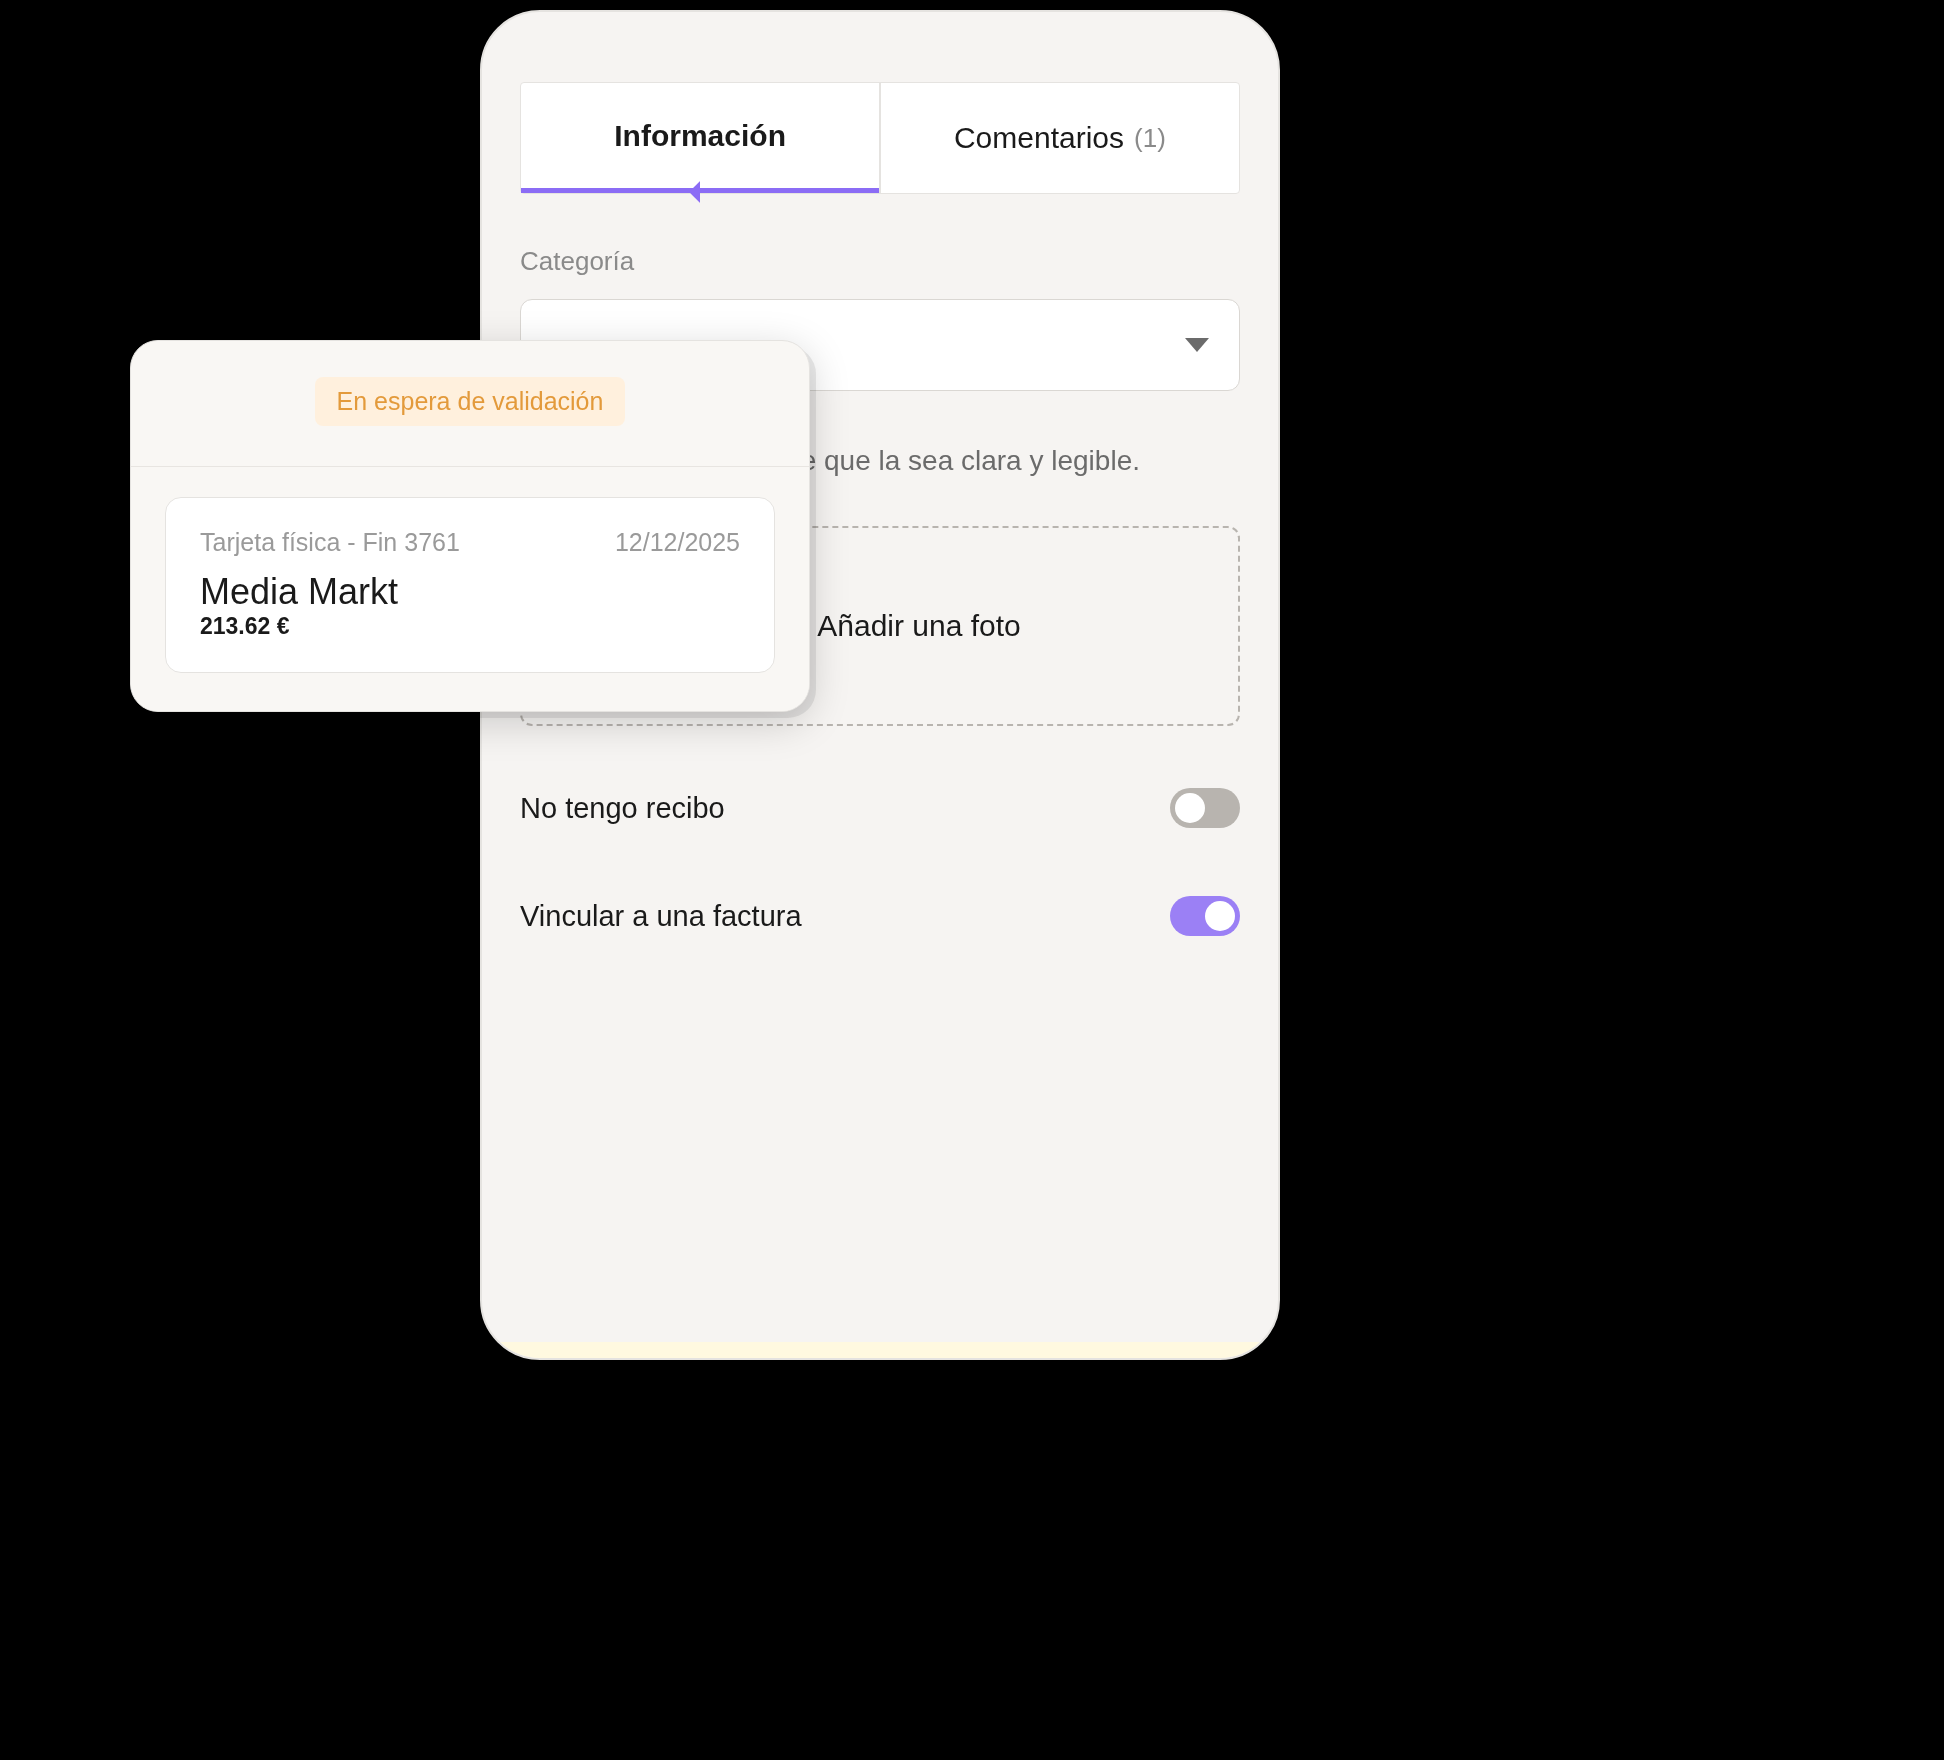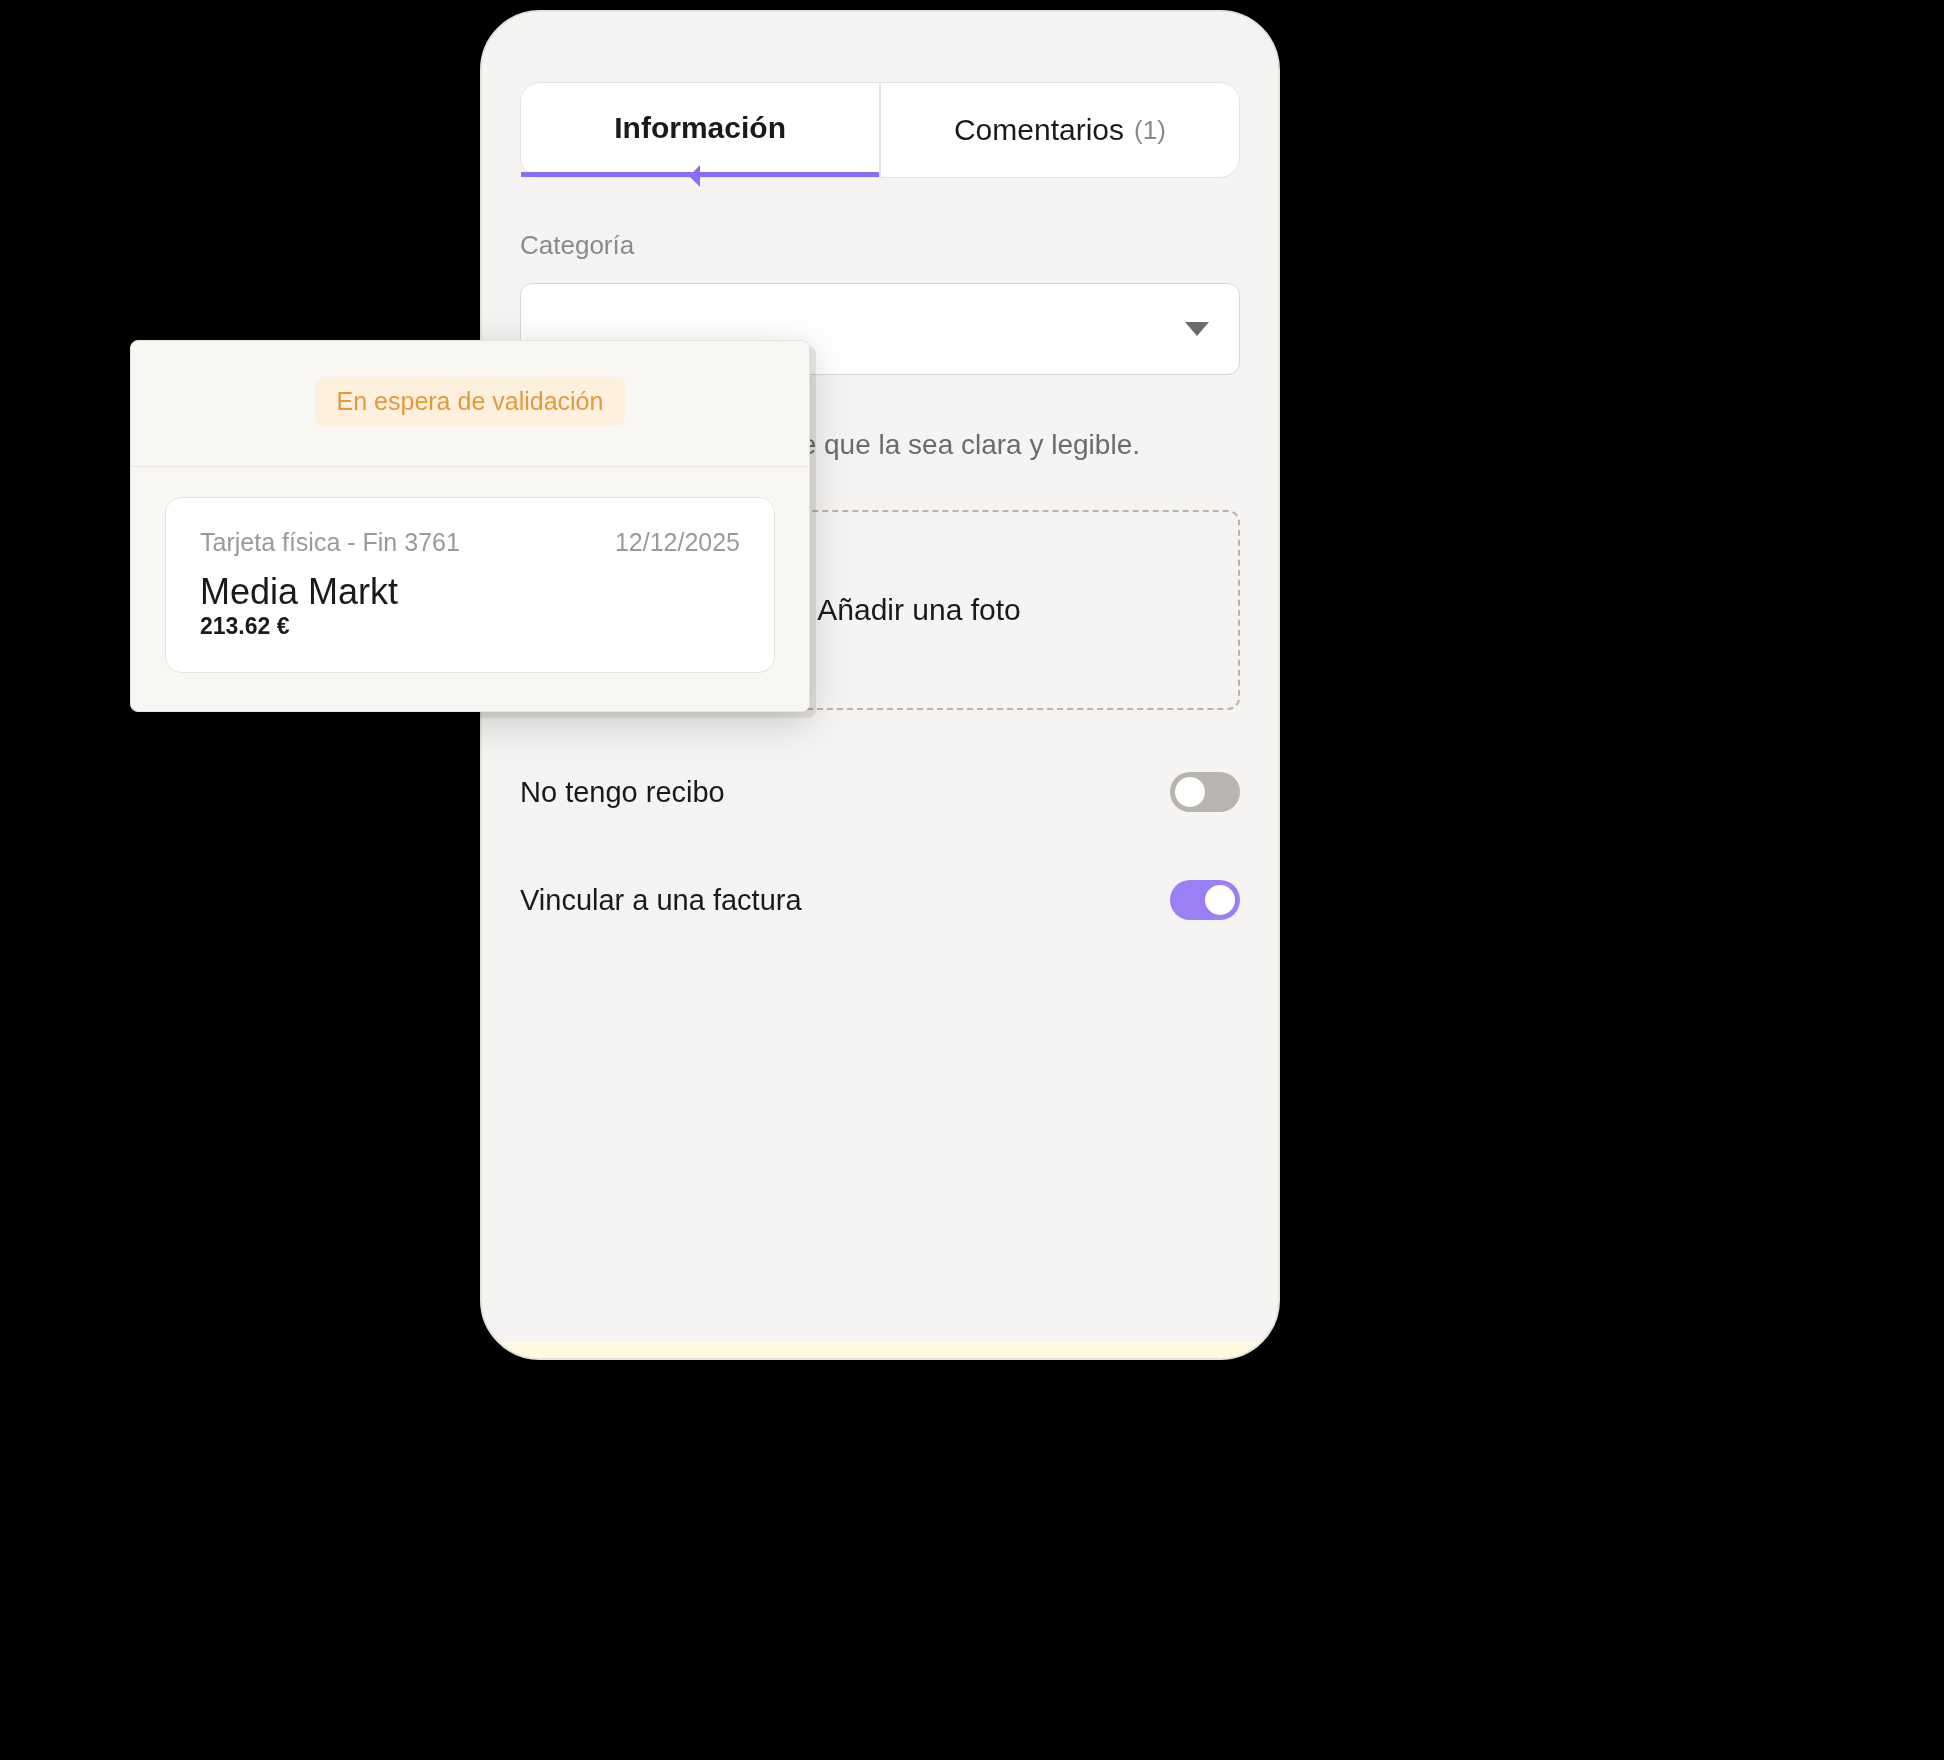--- a/index.html
+++ b/index.html
@@ -20,24 +20,24 @@
     border-radius: 60px;
     box-shadow: 8px 8px 0 rgba(0,0,0,0.15);
     border: 2px solid #e5e3e0;
     padding: 70px 38px 0 38px;
     overflow: hidden;
   }
   .tabs {
     display: flex;
     background: #fff;
     border: 1.5px solid #e5e3e0;
-    border-radius: 20px;
+    border-radius: 4px;
     overflow: visible;
     position: relative;
-    height: 96px;
+    height: 112px;
   }
   .tab {
     flex: 1;
     display: flex;
     align-items: center;
     justify-content: center;
     font-size: 30px;
     color: #1a1a1a;
     cursor: pointer;
     position: relative;
@@ -165,21 +165,21 @@
     background: #fff9e0;
   }
 
   
   .txn-card {
     position: absolute;
     left: 130px;
     top: 340px;
     width: 680px;
     background: #f9f7f4;
-    border-radius: 8px;
+    border-radius: 28px;
     box-shadow: 0 10px 40px rgba(0,0,0,0.18), 6px 6px 0 rgba(0,0,0,0.08);
     border: 1.5px solid #e5e3e0;
     overflow: hidden;
   }
   .txn-header {
     padding: 36px 0 40px 0;
     display: flex;
     justify-content: center;
     border-bottom: 1.5px solid #e8e5e1;
   }

